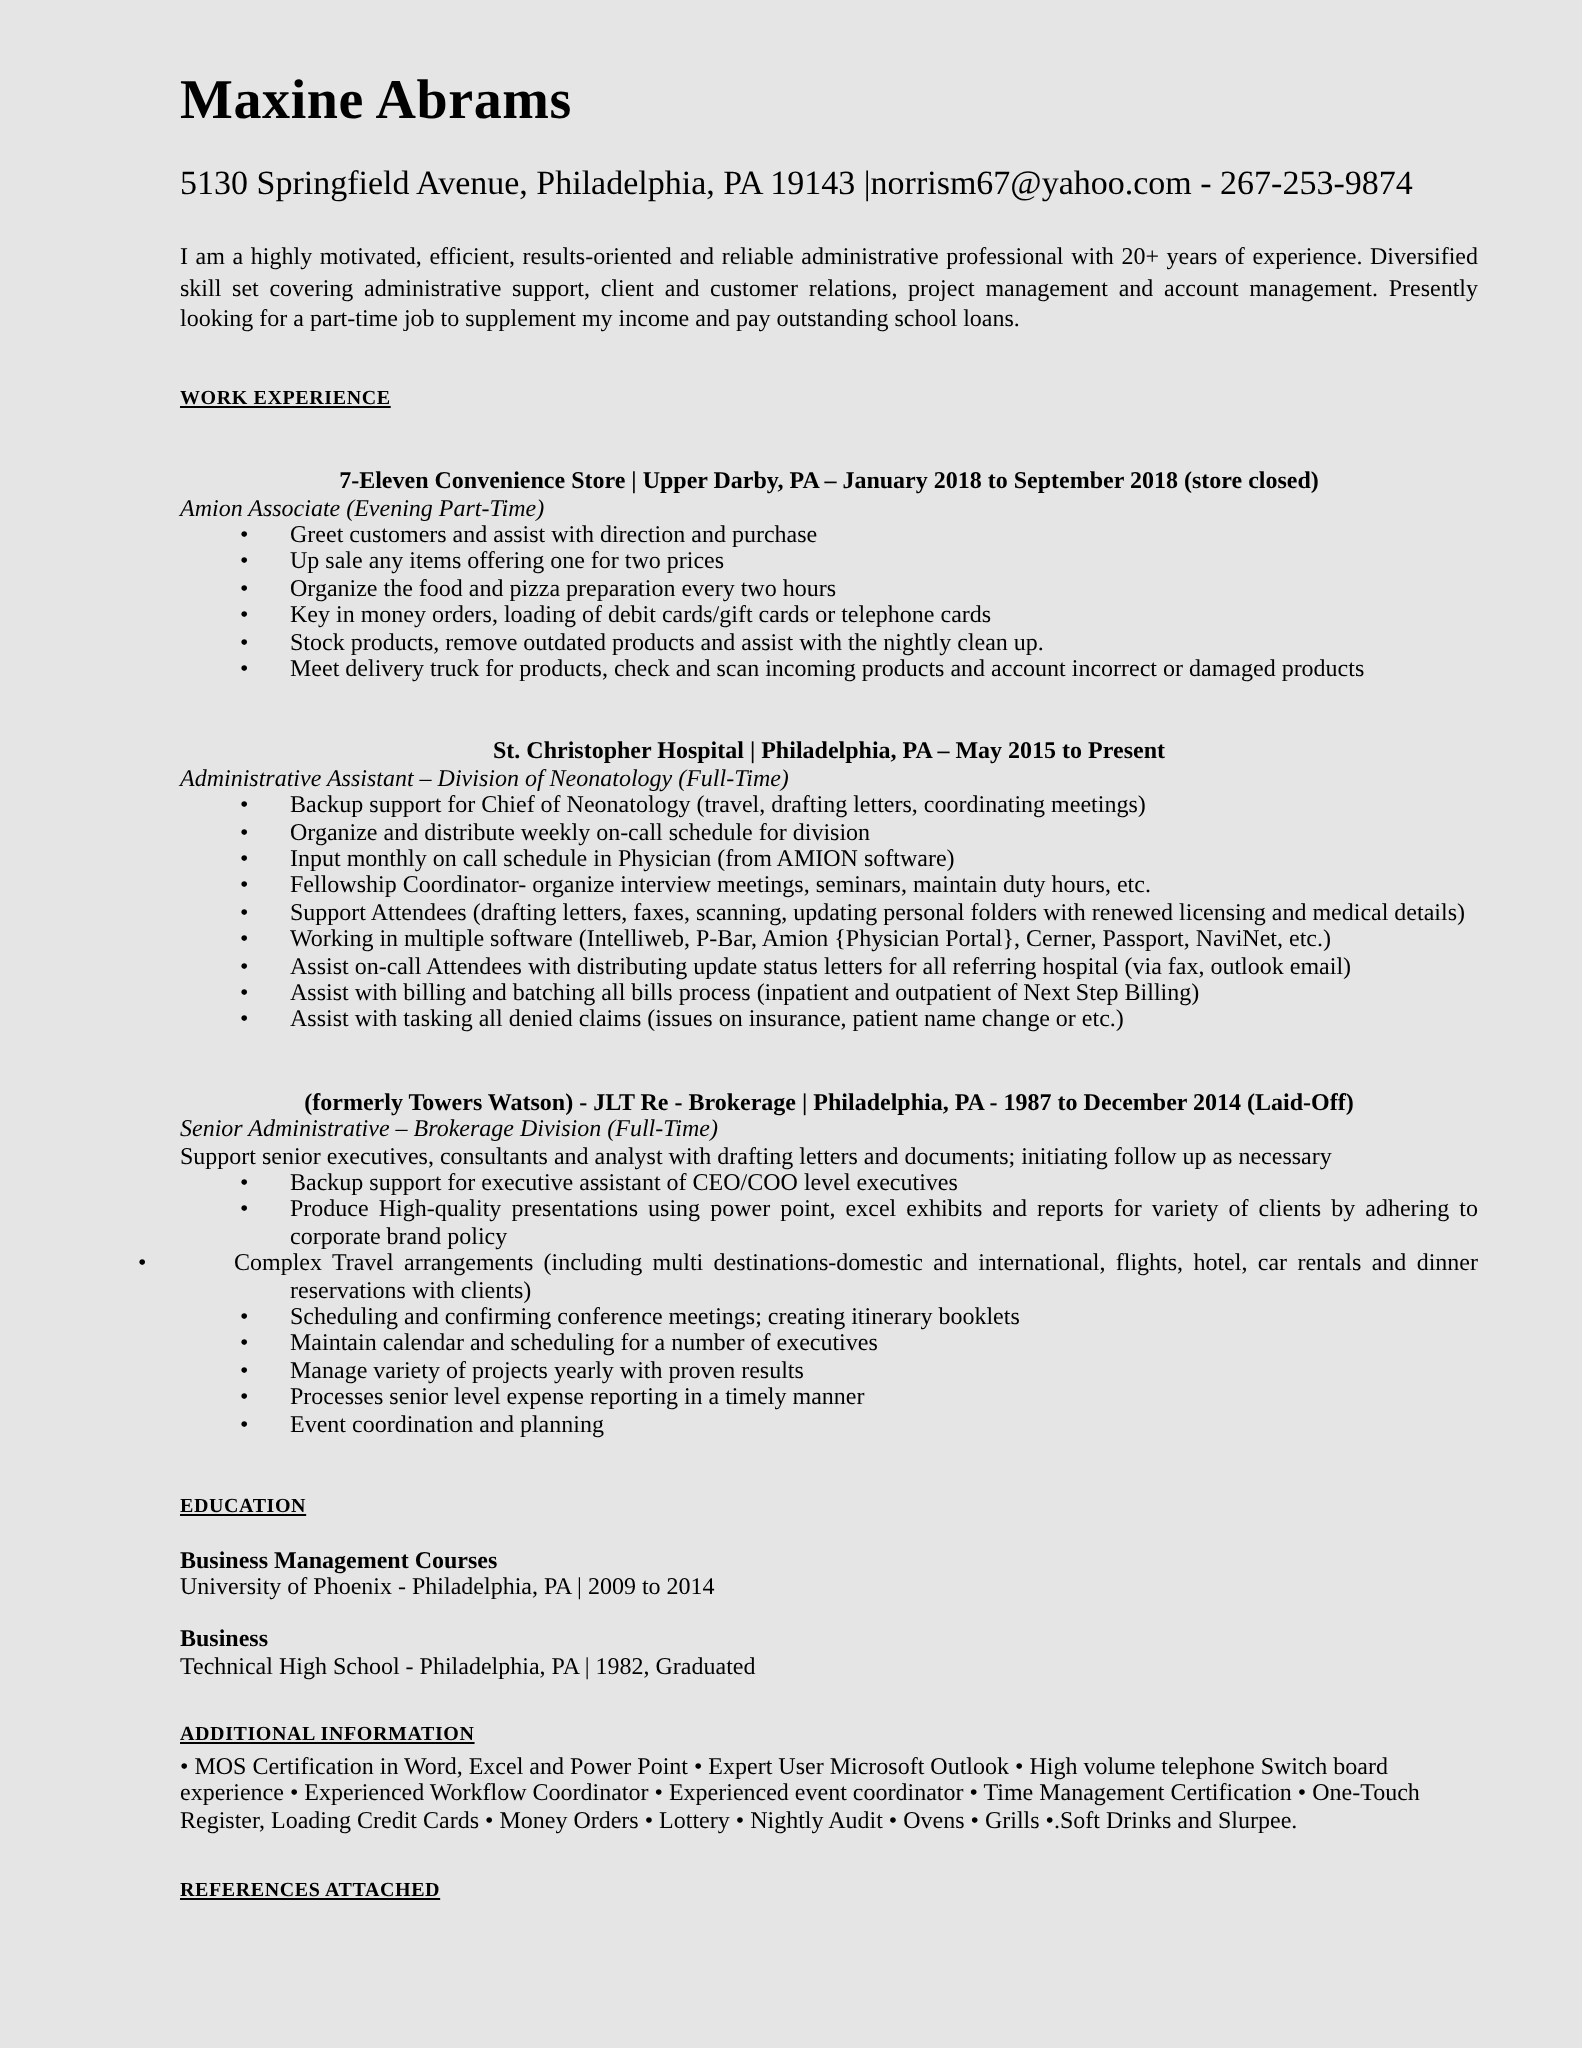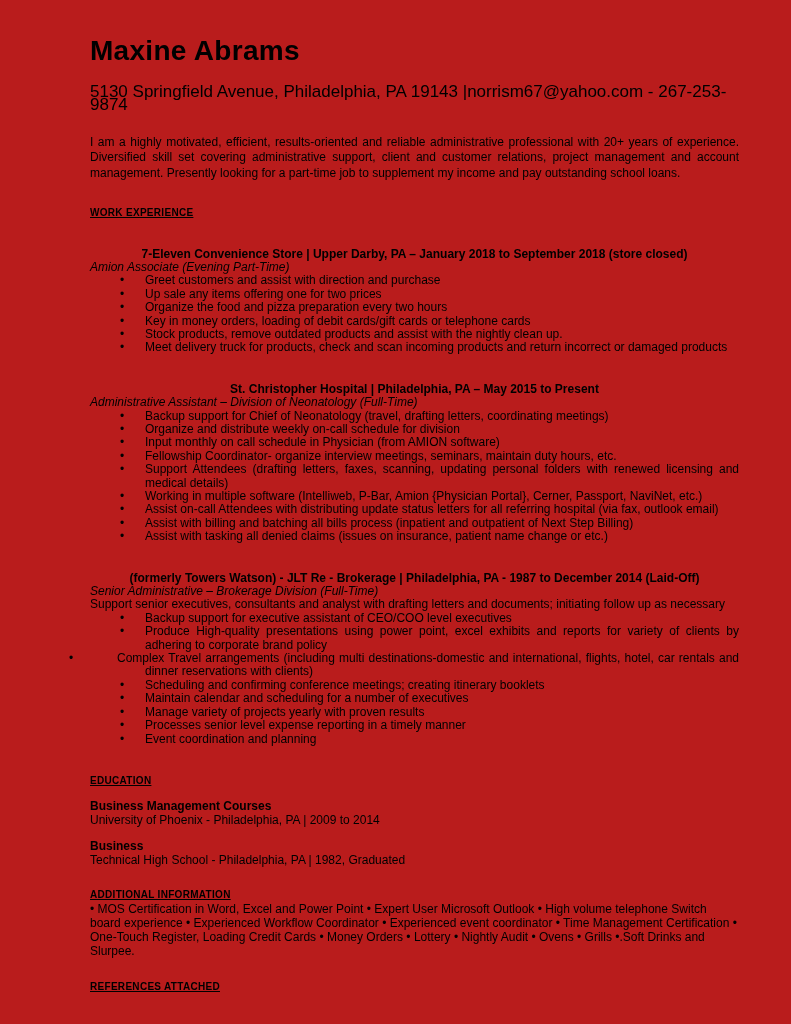--- a/index.html
+++ b/index.html
@@ -2,23 +2,23 @@
 <html><head>
 <meta charset="utf-8">
 <style>
   * { margin: 0; padding: 0; box-sizing: border-box; }
   html, body { background: #ffffff; }
   .page {
     position: relative;
     width: 791px;
     height: 1024px;
     margin: 0 auto;
-    background: #b91c1c;
+    background: #e5e5e5;
     color: #000000;
-    font-family: Liberation Sans, sans-serif;
+    font-family: Liberation Serif, serif;
     font-size: 12px;
     line-height: 13.4px;
     padding: 36px 52px 40px 90px;
     overflow: hidden;
   }
   .name {
     font-size: 28px;
     font-weight: bold;
     line-height: 1.1;
     letter-spacing: 0.3px;
@@ -77,21 +77,21 @@
 
   <div class="job">
     <div class="job-title">7-Eleven Convenience Store | Upper Darby, PA – January 2018 to September 2018 (store closed)</div>
     <div class="job-role">Amion Associate (Evening Part-Time)</div>
     <ul class="bullets">
       <li>Greet customers and assist with direction and purchase</li>
       <li>Up sale any items offering one for two prices</li>
       <li>Organize the food and pizza preparation every two hours</li>
       <li>Key in money orders, loading of debit cards/gift cards or telephone cards</li>
       <li>Stock products, remove outdated products and assist with the nightly clean up.</li>
-      <li>Meet delivery truck for products, check and scan incoming products and return incorrect or damaged products</li>
+      <li>Meet delivery truck for products, check and scan incoming products and account incorrect or damaged products</li>
     </ul>
   </div>
 
   <div class="job">
     <div class="job-title">St. Christopher Hospital | Philadelphia, PA – May 2015 to Present</div>
     <div class="job-role">Administrative Assistant – Division of Neonatology (Full-Time)</div>
     <ul class="bullets">
       <li>Backup support for Chief of Neonatology (travel, drafting letters, coordinating meetings)</li>
       <li>Organize and distribute weekly on-call schedule for division</li>
       <li>Input monthly on call schedule in Physician (from AMION software)</li>

